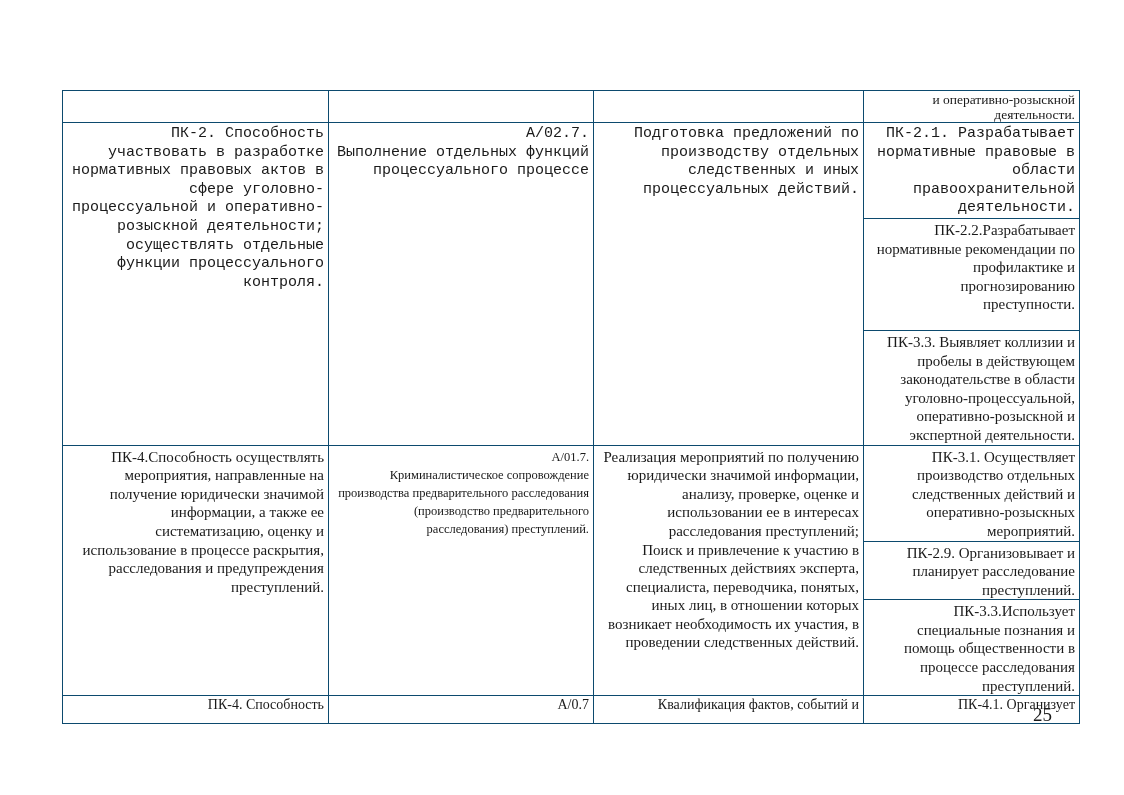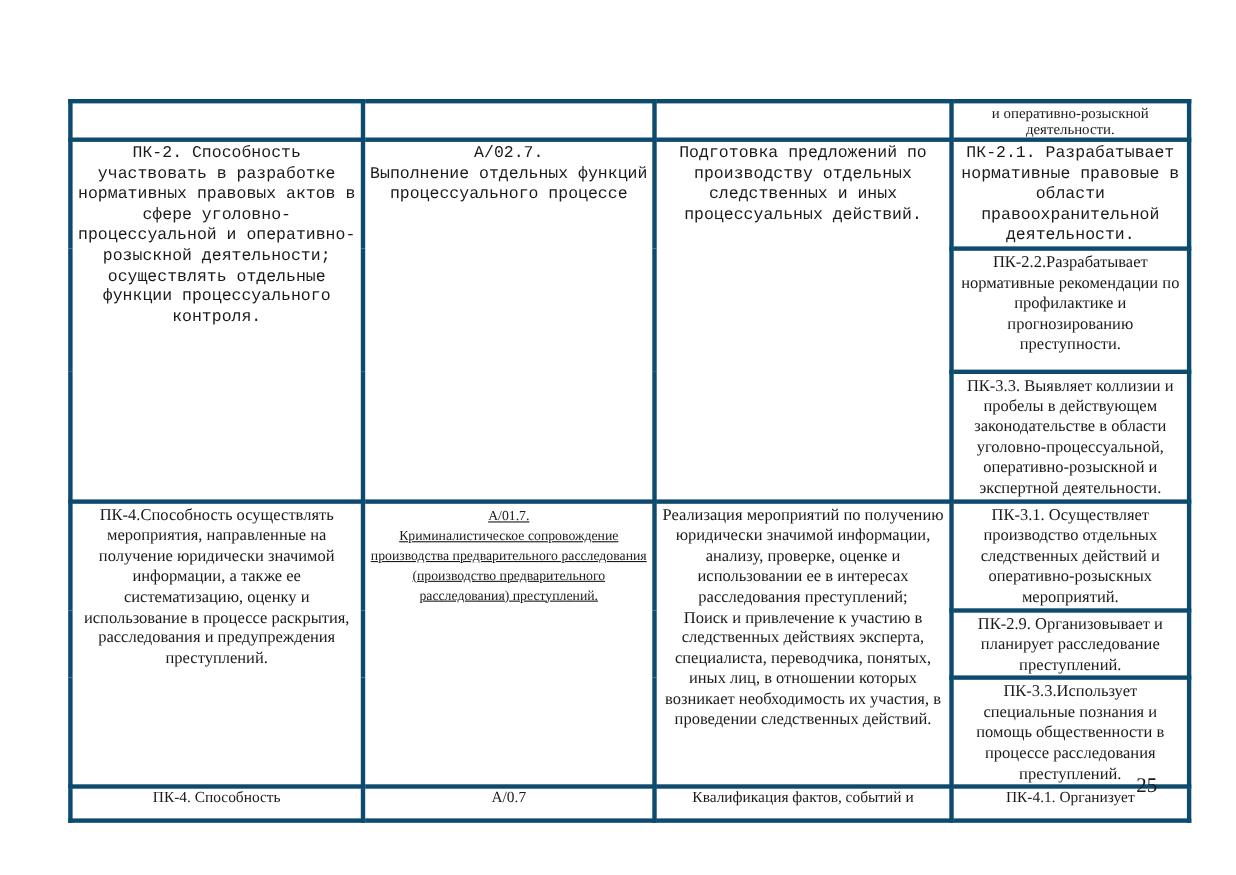--- a/index.html
+++ b/index.html
@@ -18,23 +18,23 @@
     top: 90px;
     width: 1017px;
     border-collapse: collapse;
     table-layout: fixed;
   }
   col.c1 { width: 266px; }
   col.c2 { width: 265px; }
   col.c3 { width: 270px; }
   col.c4 { width: 216px; }
   td {
-    border: 4px solid #0c4a6e;
+    border: 1px solid #0c4a6e;
     vertical-align: top;
-    text-align: center;
+    text-align: right;
     padding: 2px 4px 0 4px;
     font-size: 15px;
     line-height: 18.6px;
     overflow: hidden;
   }
   tr.r-cont  { height: 32px; }
   tr.r-pk2-1 { height: 93px; font-family: Liberation Mono, monospace; }
   tr.r-pk2-2 { height: 112px; }
   tr.r-pk2-3 { height: 111px; }
   tr.r-pk3-1 { height: 91px; }
@@ -42,21 +42,20 @@
   tr.r-pk3-3 { height: 95px; }
   tr.r-pk4   { height: 19px; }
   tr.r-cont td.cont {
     font-size: 13.5px;
     line-height: 15px;
     padding-top: 1px;
   }
   td.small {
     font-size: 12.5px;
     line-height: 18px;
-    text-decoration: underline;
   }
   tr.r-pk4 td {
     font-size: 14px;
     line-height: 16px;
     padding-top: 1px;
     padding-bottom: 10px;
   }
   .pagenum {
     position: absolute;
     left: 1033px;

